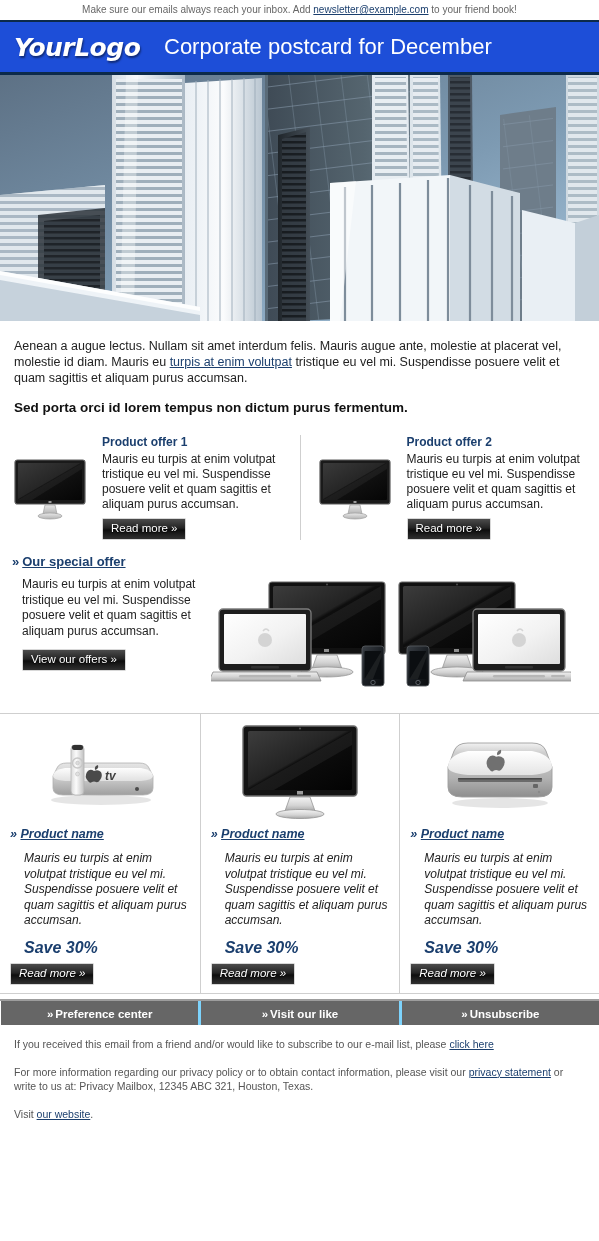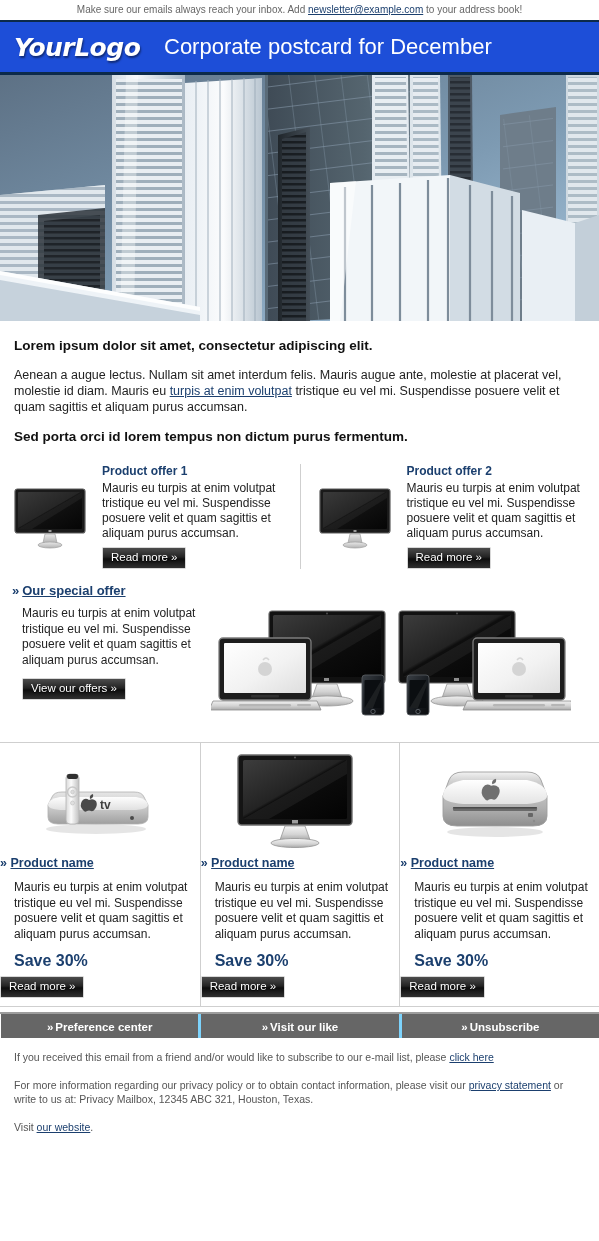--- a/index.html
+++ b/index.html
@@ -177,21 +177,22 @@
   }
 
   
   .prodsep {
     border-top: 1px solid #cfcfcf;
     margin-top: 8px;
   }
   .products { display: flex; }
   .product {
     width: 33.3333%;
-    padding: 10px 10px 8px 0;
+    padding: 10px 10px 8px 10px;
+    font-style: italic;
   }
   .product.mid, .product.last {
     border-left: 1px solid #cfcfcf;
   }
   .product-img {
     height: 95px;
     display: flex;
     align-items: center;
     justify-content: center;
   }
@@ -251,21 +252,21 @@
     line-height: 14px;
     color: #555;
   }
   .legal p { margin: 0 0 14px 0; }
   .legal a { color: #1b3f6e; text-decoration: underline; }
 </style>
 </head>
 <body>
 
 <div class="preheader">
-  <span>Make sure our emails always reach your inbox. Add </span><a href="#">newsletter@example.com</a><span> to your address book!</span>
+  <span>Make sure our emails always reach your inbox. Add </span><a href="#">newsletter@example.com</a><span> to your friend book!</span>
 </div>
 
 <div class="header">
   <div class="logo">YourLogo</div>
   <div class="header-title">Corporate postcard for December</div>
 </div>
 
 <div class="hero">
   <svg width="599" height="247" viewBox="0 0 599 247">
     <defs>
@@ -369,21 +370,20 @@
     <polygon points="522,135 575,148 575,247 522,247" fill="#e9eff4"></polygon>
     <polygon points="575,148 599,140 599,247 575,247" fill="#c3cfd9"></polygon>
 
     <polygon points="0,196 200,232 200,247 0,247" fill="#eef3f7"></polygon>
     <polygon points="0,205 200,240 200,247 0,247" fill="#c6d2dc"></polygon>
     <polygon points="0,196 200,232 200,236 0,200" fill="#ffffff" opacity="0.85"></polygon>
   </svg>
 </div>
 
 <div class="intro">
-  <h2>Lorem ipsum dolor sit amet, consectetur adipiscing elit.</h2>
   <p><span>Aenean a augue lectus. Nullam sit amet interdum felis. Mauris augue ante, molestie at placerat vel, molestie id diam. Mauris eu </span><a href="#">turpis at enim volutpat</a><span> tristique eu vel mi. Suspendisse posuere velit et quam sagittis et aliquam purus accumsan.</span></p>
   <h3>Sed porta orci id lorem tempus non dictum purus fermentum.</h3>
 </div>
 
 <div class="offers">
 
   <div class="offer">
     <div class="offer-img">
       <svg width="72" height="62" viewBox="0 0 72 62">
         <defs>

